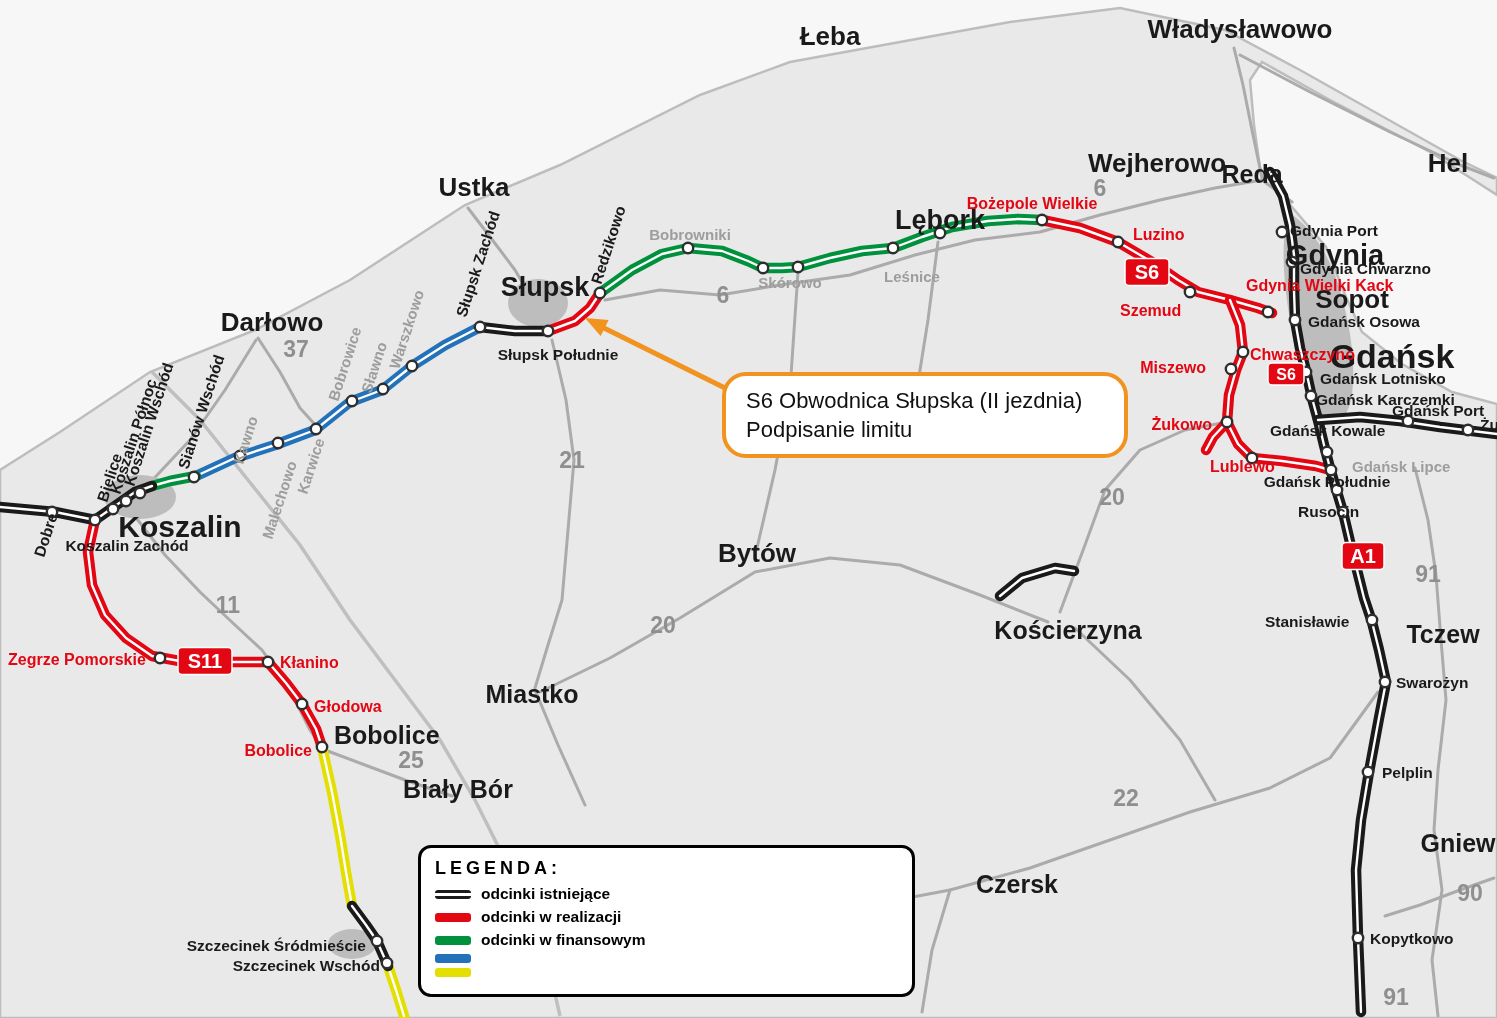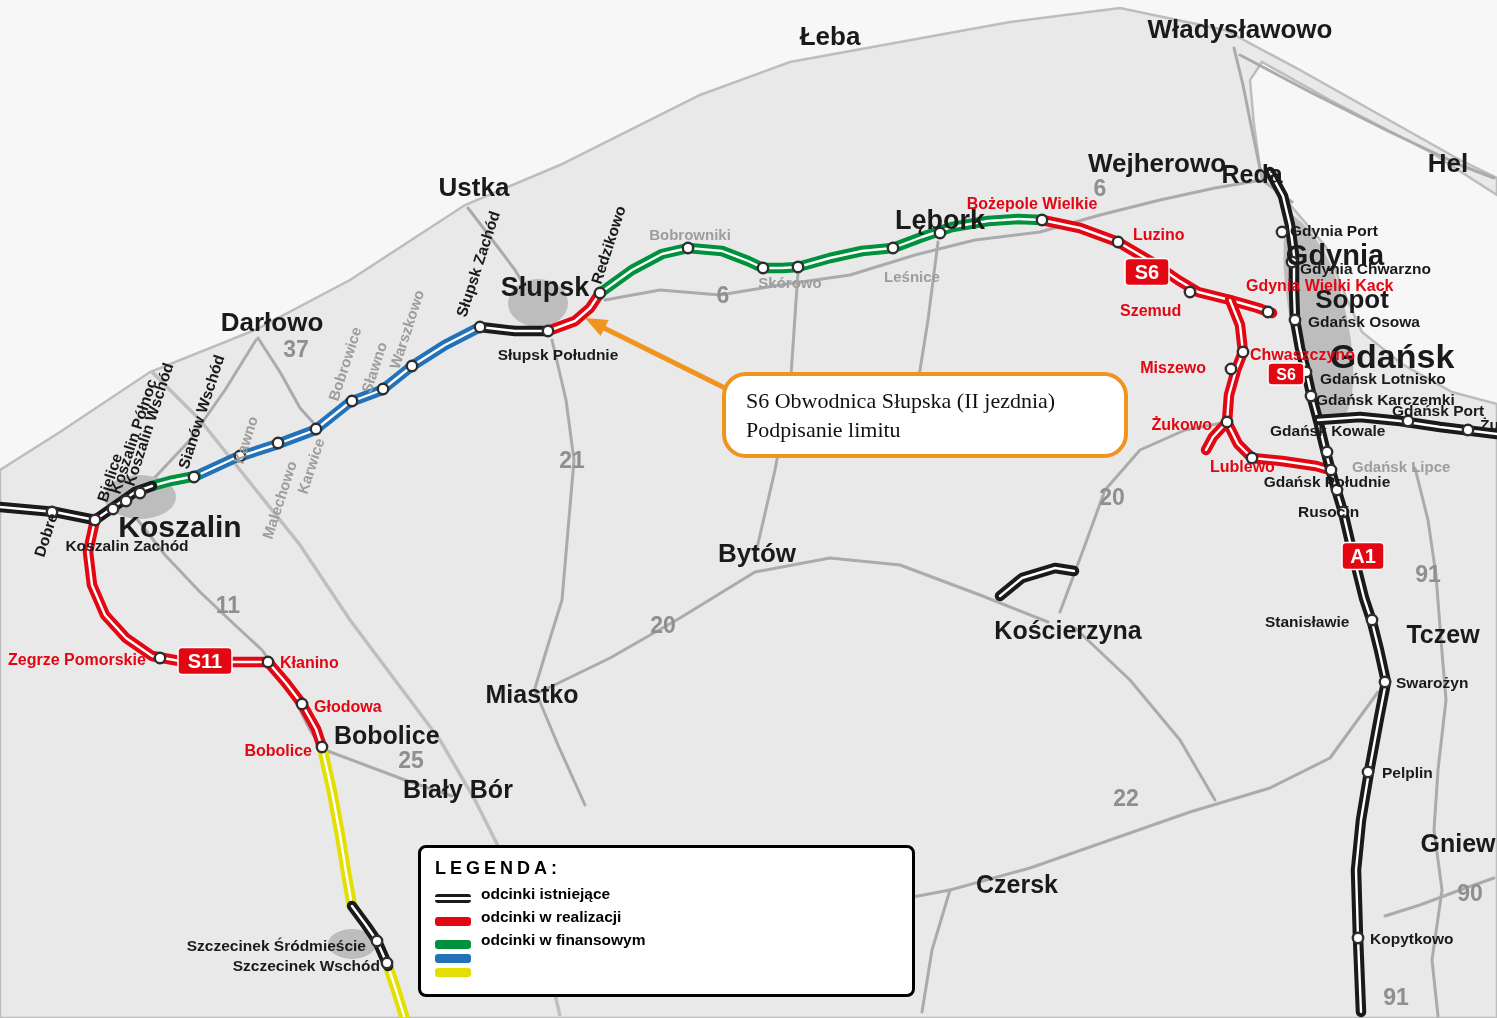--- a/index.html
+++ b/index.html
@@ -24,27 +24,27 @@
   .jn-g{font-weight:700;font-size:15px;}
   .roadnum{fill:#8f8f8f;font-weight:600;font-size:23px;}
   .shield-text{fill:#ffffff;font-weight:700;text-anchor:middle;}
 
   .arrow-line{fill:none;stroke-width:5;stroke-linecap:round;}
 
   
   .callout{position:absolute;left:722px;top:372px;width:406px;height:86px;box-sizing:border-box;
            background:#fff;border:4px solid #f0931f;border-radius:24px;padding:8px 20px;
            display:flex;flex-direction:column;justify-content:center;gap:3px;
-           font-size:22px;color:#111;white-space:nowrap;font-family:Liberation Serif, serif;}
+           font-size:22px;color:#111;white-space:nowrap;}
 
   
   .legend{position:absolute;left:418px;top:845px;width:497px;box-sizing:border-box;background:#fff;
-          border:3px solid #000;border-radius:8px;padding:10px 14px 12px;}
+          border:3px solid #000;border-radius:13px;padding:10px 14px 12px;}
   .legend-title{font-weight:bold;font-size:18px;letter-spacing:4px;color:#000;margin-bottom:6px;}
-  .legend-row{display:flex;align-items:flex-end;gap:10px;margin:5px 0;}
+  .legend-row{display:flex;align-items:center;gap:10px;margin:5px 0;}
   .legend-swatch{width:36px;height:9px;border-radius:3px;flex:0 0 auto;}
   .legend-label{font-weight:bold;font-size:15.5px;color:#000;white-space:nowrap;}
 </style>
 </head>
 <body>
 
 <div class="stage">
   <svg id="map-svg" width="1497" height="1018" viewBox="0 0 1497 1018">
     <defs>
       <path id="p-blue-main" fill="none" d="M196,476 L235,458 275,445 315,430 350,402 382,390 412,366 445,345 480,327"></path>

